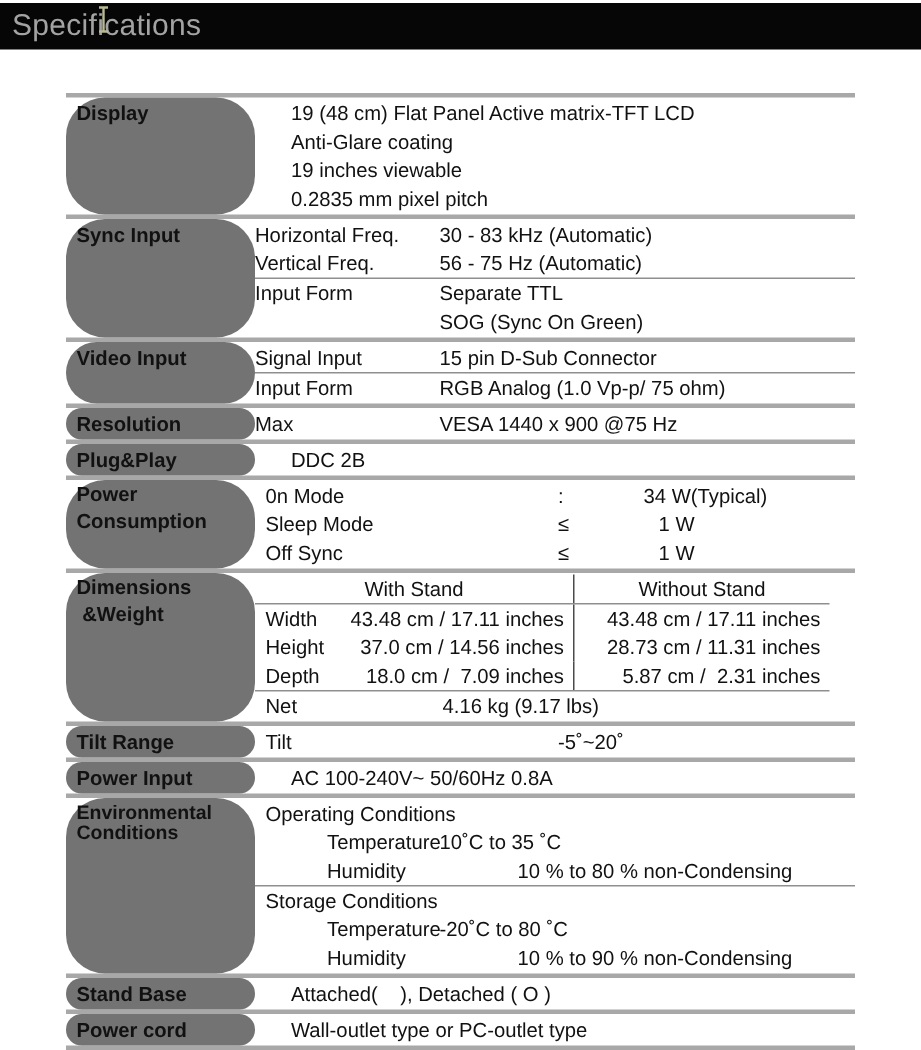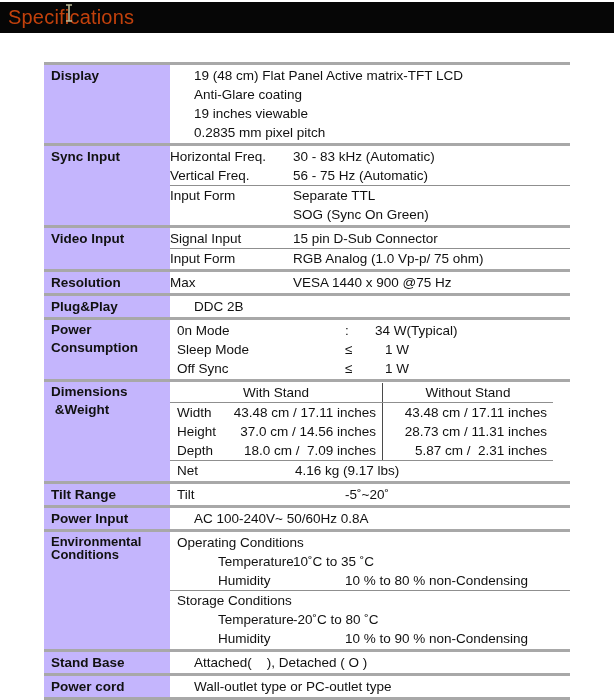--- a/index.html
+++ b/index.html
@@ -4,41 +4,41 @@
 <style>
   html,body{margin:0;padding:0;}
   body{
     width:614px;height:700px;position:relative;background:#ffffff;
     font-family:"Liberation Sans", sans-serif;color:#111;overflow:hidden;
   }
   .titlebar{
     position:absolute;left:0;top:2px;width:614px;height:31px;background:#060606;
     display:flex;align-items:center;box-sizing:border-box;padding-left:8px;
   }
-  .titlebar .title{color:#c2410c;font-size:20px;letter-spacing:0.2px;}
+  .titlebar .title{color:#a3a3a3;font-size:20px;letter-spacing:0.2px;}
   .cursor{position:absolute;left:64px;top:4px;}
   .spec-table{
     position:absolute;left:44px;top:62px;width:526px;
     border-top:3px solid #a8a8a8;font-size:13.5px;line-height:19px;
   }
   .section{display:flex;border-bottom:3px solid #a8a8a8;}
   .sec-label{
-    width:126px;flex-shrink:0;background:#c4b5fd;box-sizing:border-box;
-    padding:1px 4px 1px 7px;font-weight:bold;
+    width:126px;flex-shrink:0;background:#737373;box-sizing:border-box;
+    padding:1px 4px 1px 7px;font-weight:bold;border-radius:26px;
   }
   .sec-label.tight{line-height:13px;padding-top:3px;font-size:13px;}
   .sec-label.two-line{line-height:18px;}
   .sec-content{flex:1;box-sizing:border-box;padding:1px 0;}
   .plain{padding-left:24px;white-space:pre;}
   .kv-row{display:flex;}
   .kv-name{width:123px;flex-shrink:0;padding-left:0;box-sizing:border-box;}
   .kv-value{white-space:pre;}
   .subsep{border-top:1px solid #8f8f8f;}
   
-  .pc-row{display:flex;}
+  .pc-row{display:flex;gap:27px;}
   .pc-mode{width:175px;flex-shrink:0;padding-left:7px;box-sizing:border-box;}
   .pc-op{width:30px;flex-shrink:0;}
   .pc-val{white-space:pre;}
   .pc-val.ind{padding-left:10px;}
   
   .dims-grid{width:383px;border-bottom:1px solid #8f8f8f;}
   .dims-header{display:flex;border-bottom:1px solid #8f8f8f;}
   .dims-h1{width:213px;box-sizing:border-box;text-align:center;border-right:1px solid #4a4a4a;}
   .dims-h2{width:170px;box-sizing:border-box;text-align:center;}
   .dims-row{display:flex;}

